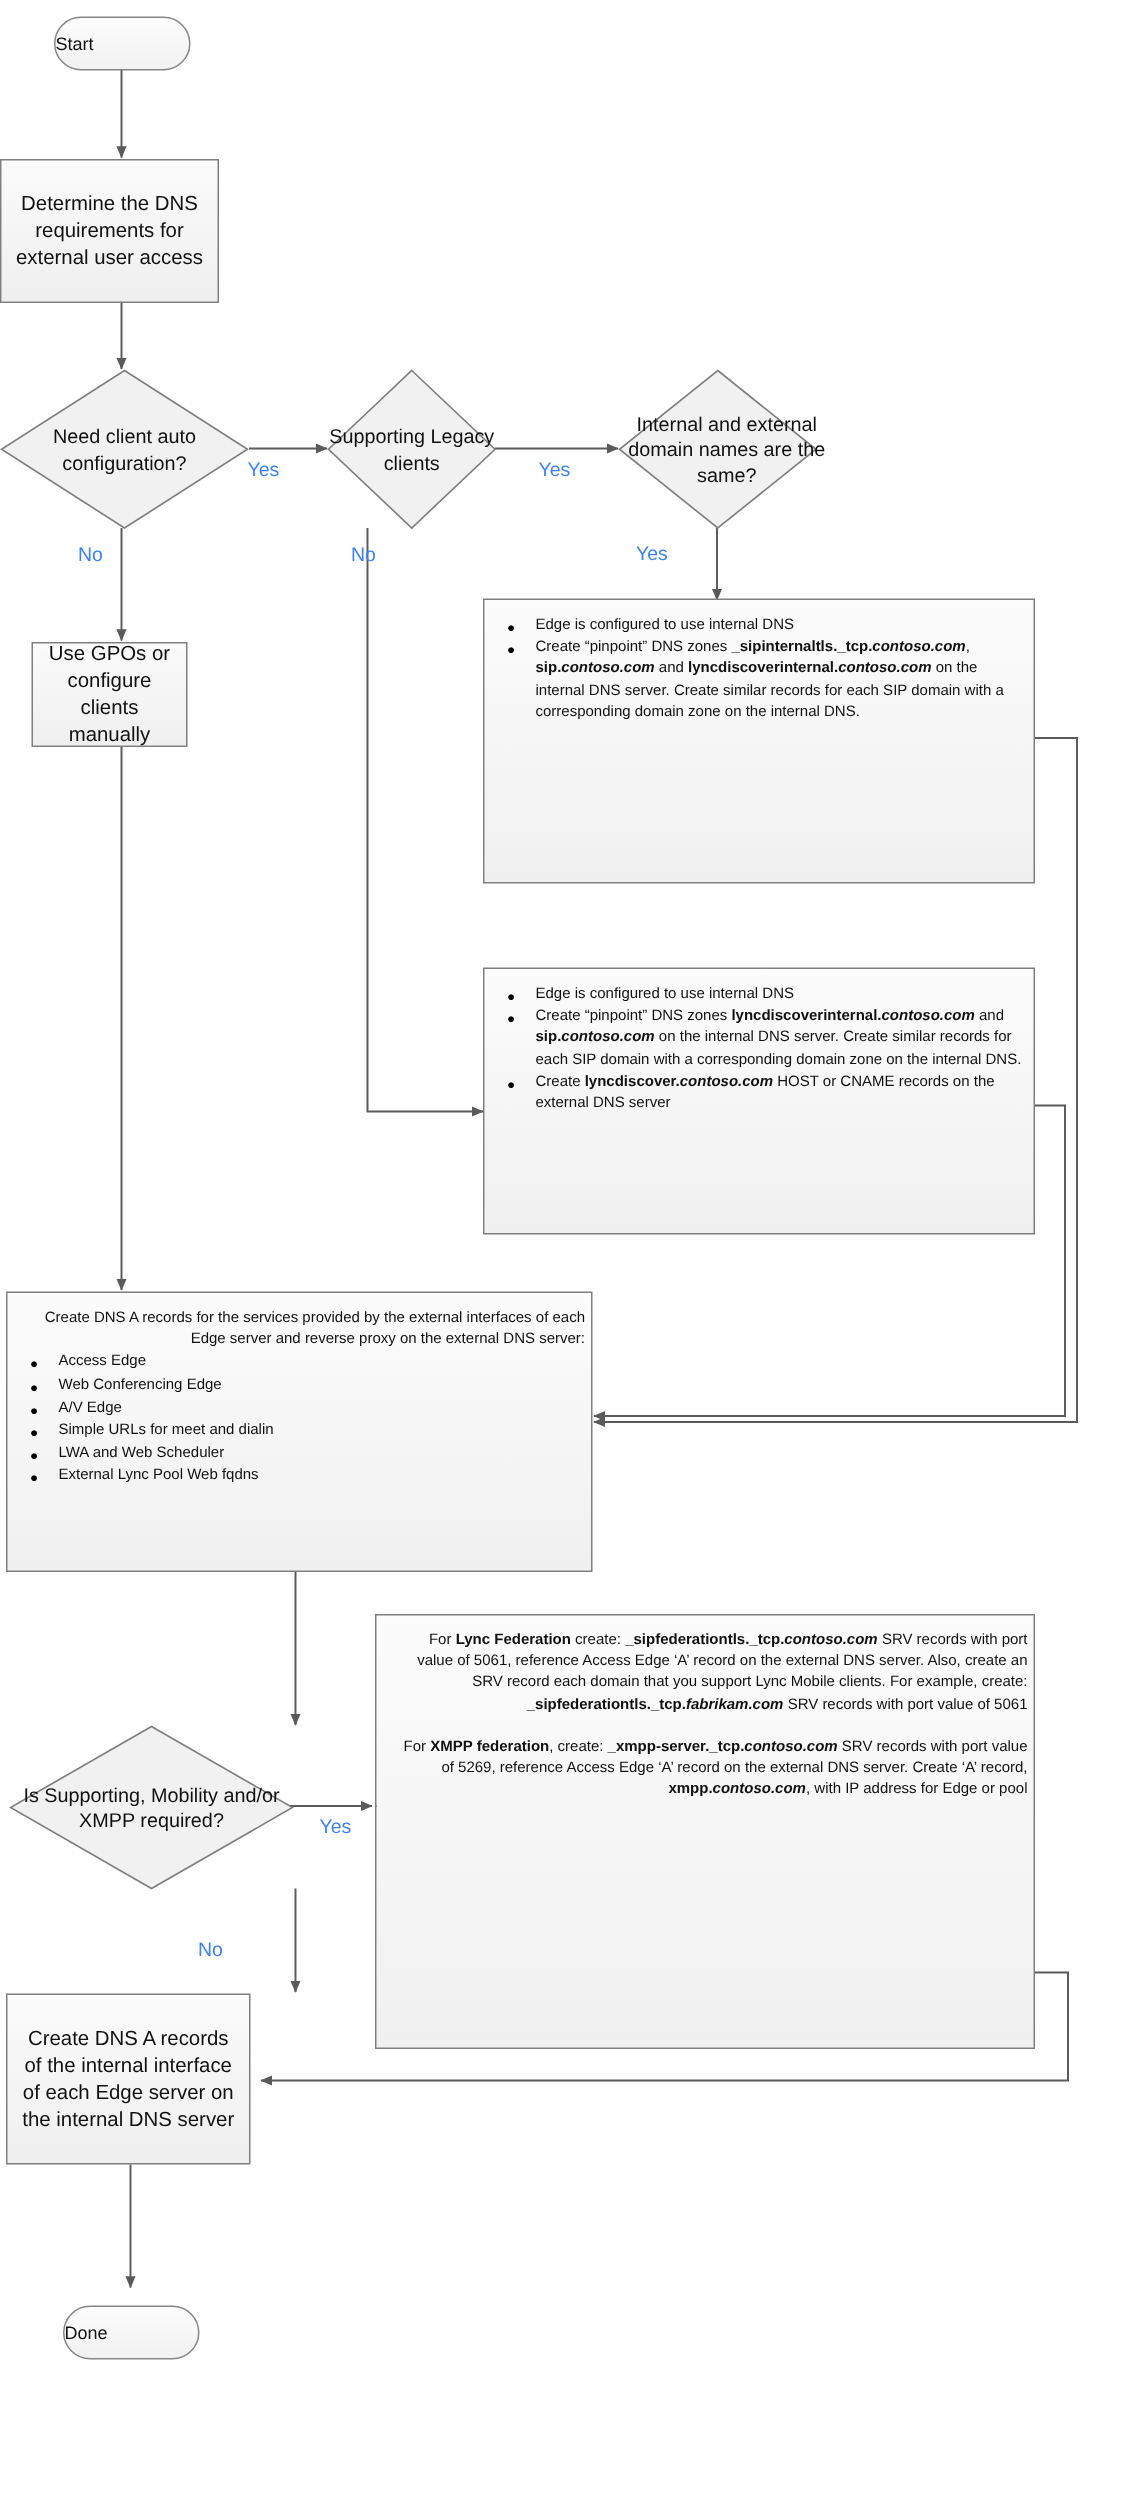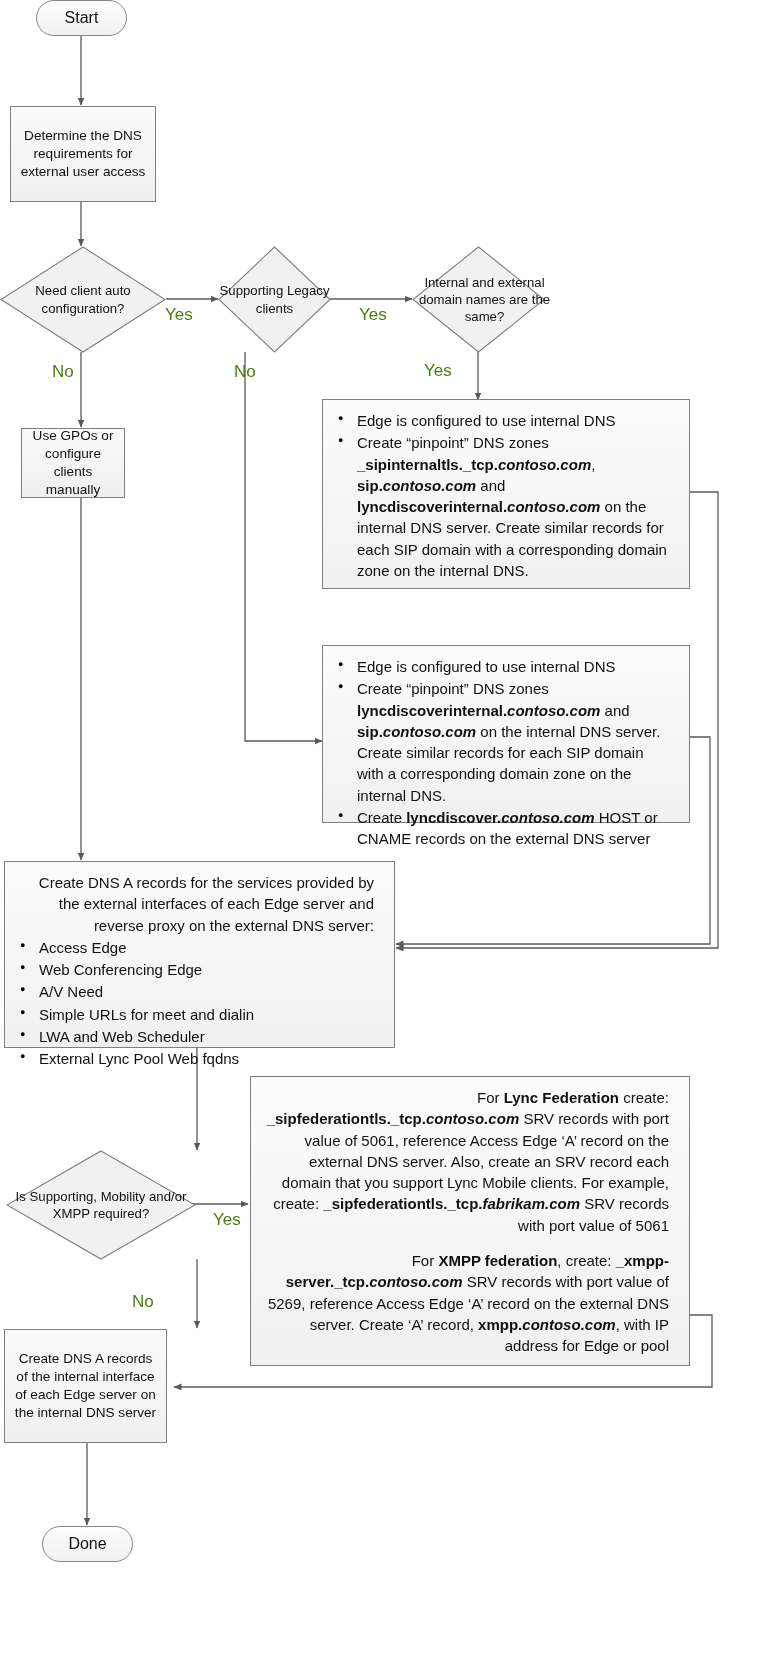--- a/index.html
+++ b/index.html
@@ -6,37 +6,37 @@
   body{font-family:"Liberation Sans","DejaVu Sans",sans-serif;color:#1a1a1a;}
   #canvas{position:relative;width:764px;height:1678px;overflow:hidden;background:#fff;}
 
   
   .node{position:absolute;box-sizing:border-box;}
 
   .terminator{
     background:linear-gradient(to bottom,#fdfdfd 0%,#f1f1f1 100%);
     border:1px solid #868686;
     border-radius:22px;
-    display:flex;align-items:center;justify-content:center;
-    font-size:16px;color:#111;
+    display:flex;align-items:center;justify-content:flex-start;
+    font-size:12px;color:#111;margin-top:11px;
   }
 
   .process{
     background:linear-gradient(to bottom,#fbfbfb 0%,#efefef 100%);
     border:1px solid #7f7f7f;
     display:flex;align-items:center;justify-content:center;
     text-align:center;font-size:13.6px;line-height:1.32;color:#111;
     padding:4px 8px;
   }
 
   .textbox{
     background:linear-gradient(to bottom,#fcfcfc 0%,#f0f0f0 100%);
     border:1px solid #7f7f7f;
-    font-size:15px;line-height:1.42;color:#111;
-    padding:10px 20px 10px 10px;
+    font-size:10px;line-height:1.42;color:#111;
+    padding:10px 4px 10px 10px;
     box-sizing:border-box;
   }
   .textbox p{margin:0 0 0 0;text-align:right;}
   .textbox ul{margin:0;padding:0 0 0 22px;list-style:none;}
   .textbox ul li{position:relative;margin:0 0 1px 0;padding-left:2px;}
   .textbox ul li:before{content:"\25CF";position:absolute;left:-17px;top:0;font-size:9px;line-height:17px;color:#000;}
   .textbox .intro{margin-bottom:1px;}
   .b{font-weight:bold;}
   .bi{font-weight:bold;font-style:italic;}
 
@@ -45,21 +45,21 @@
   .decision svg{display:block;}
   .decision .dlabel{
     position:absolute;left:0;top:0;width:100%;height:100%;
     display:flex;align-items:center;justify-content:center;
     text-align:center;font-size:13.2px;line-height:1.3;color:#111;
     pointer-events:none;
   }
 
   
   .edges{position:absolute;left:0;top:0;width:764px;height:1678px;pointer-events:none;}
-  .edgelabel{position:absolute;font-size:17px;color:#4d7c0f;}
+  .edgelabel{position:absolute;font-size:13px;color:#3b82f6;}
 </style>
 </head>
 <body>
 
 <div id="canvas">
 
   <svg class="edges" viewBox="0 0 764 1678" width="764" height="1678" xmlns="http://www.w3.org/2000/svg">
     <defs>
       <marker id="arrow" markerWidth="9" markerHeight="9" refX="7.5" refY="3.4" orient="auto" markerUnits="userSpaceOnUse">
         <path d="M0,0 L8,3.4 L0,6.8 z" fill="#5a5a5a"></path>
@@ -101,21 +101,21 @@
 
     <g stroke="#5a5a5a" stroke-width="1.3" fill="none">
       <path d="M140,1204 L200,1204"></path>
     </g>
   </svg>
 
   <div class="node terminator" style="left:36px;top:0px;width:91px;height:36px;">
     <span>Start</span>
   </div>
 
-  <div class="node process" style="left:10px;top:106px;width:146px;height:96px;">
+  <div class="node process" style="left:0;top:106px;width:146px;height:96px;">
     <span>Determine the DNS requirements for external user access</span>
   </div>
 
   <div class="node decision" style="left:0px;top:246px;width:166px;height:107px;">
     <svg width="166" height="107" viewBox="0 0 166 107" xmlns="http://www.w3.org/2000/svg">
       <polygon points="83,1 165,53.5 83,106 1,53.5" fill="#f1f1f1" stroke="#7f7f7f" stroke-width="1.1"></polygon>
     </svg>
     <div class="dlabel">
         <span>Need client auto configuration?</span>
       </div>
@@ -156,21 +156,21 @@
         <li>Create “pinpoint” DNS zones <span class="b">lyncdiscoverinternal.</span><span class="bi">contoso.com</span> and <span class="b">sip.</span><span class="bi">contoso.com</span> on the internal DNS server. Create similar records for each SIP domain with a corresponding domain zone on the internal DNS.</li>
         <li>Create <span class="b">lyncdiscover.</span><span class="bi">contoso.com</span> HOST or CNAME records on the external DNS server</li>
       </ul>
   </div>
 
   <div class="node textbox" style="left:4px;top:861px;width:391px;height:187px;">
     <p class="intro">Create DNS A records for the services provided by the external interfaces of each Edge server and reverse proxy on the external DNS server:</p>
     <ul id="box-external-a">
         <li>Access Edge</li>
         <li>Web Conferencing Edge</li>
-        <li>A/V Need</li>
+        <li>A/V Edge</li>
         <li>Simple URLs for meet and dialin</li>
         <li>LWA and Web Scheduler</li>
         <li>External Lync Pool Web fqdns</li>
       </ul>
   </div>
 
   <div class="node decision" style="left:6px;top:1150px;width:190px;height:110px;">
     <svg width="190" height="110" viewBox="0 0 190 110" xmlns="http://www.w3.org/2000/svg">
       <polygon points="95,1 189,55 95,109 1,55" fill="#f1f1f1" stroke="#7f7f7f" stroke-width="1.1"></polygon>
     </svg>

